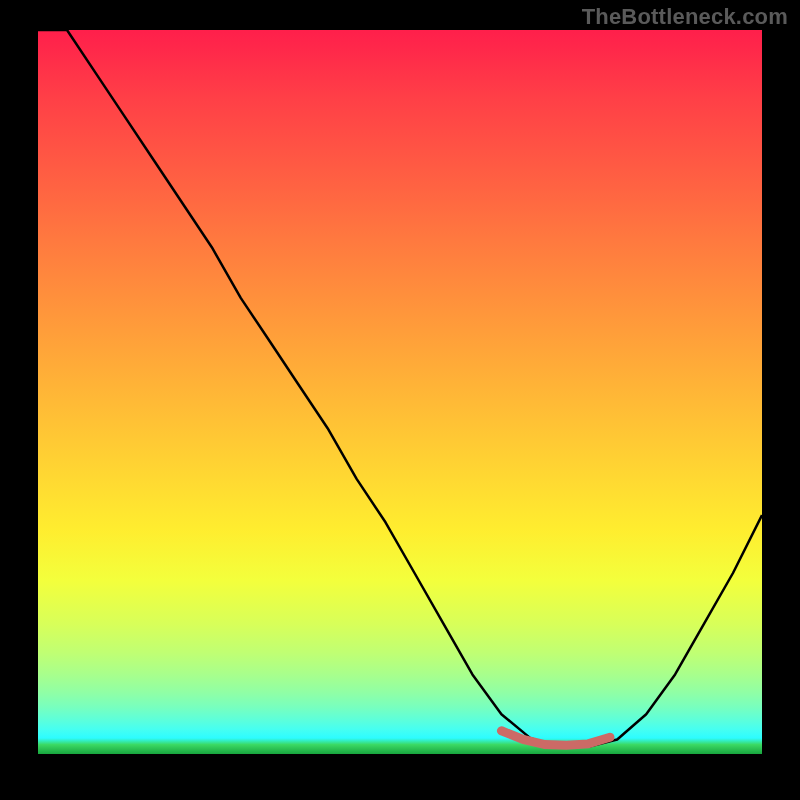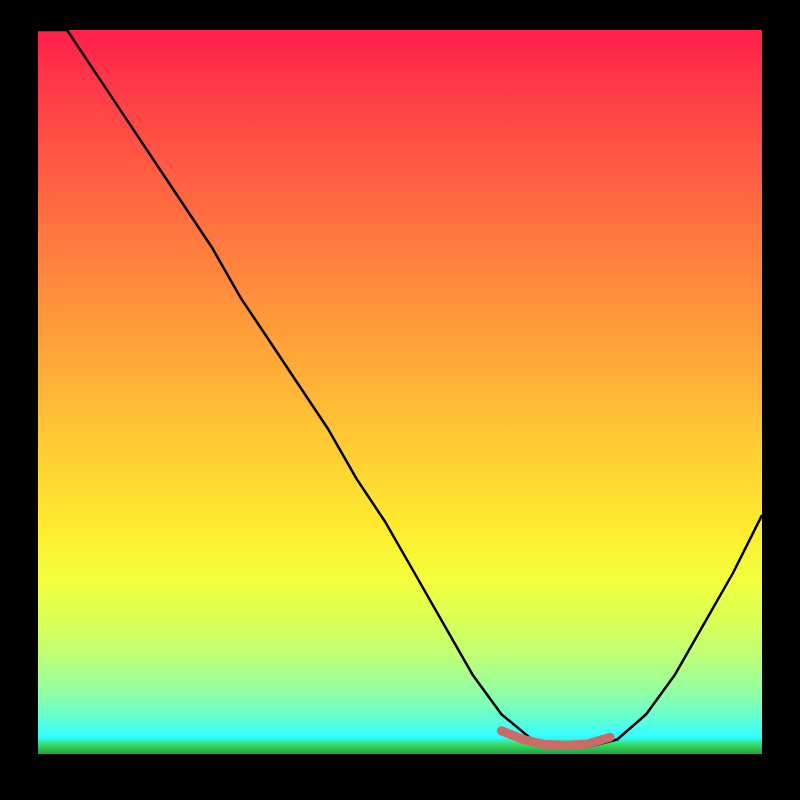--- a/index.html
+++ b/index.html
@@ -61,19 +61,20 @@
     top: 0;
     width: 724px;
     height: 724px;
     overflow: visible;
   }
 </style>
 </head>
 <body>
 
 <div class="frame">
+  <div class="watermark">TheBottleneck.com</div>
   <div class="plot-area">
     <svg class="curves" viewBox="0 0 724 724" preserveAspectRatio="none">
       <path id="main-curve" fill="none" stroke="#000000" stroke-width="2.5" stroke-linejoin="round" d="M0.0 0.0 L29.0 0.0 L57.9 43.4 L86.9 86.9 L115.8 130.3 L144.8 173.8 L173.8 217.2 L202.7 267.9 L231.7 311.3 L260.6 354.8 L289.6 398.2 L318.6 448.9 L347.5 492.3 L376.5 543.0 L405.4 593.7 L434.4 644.4 L463.4 684.2 L492.3 708.1 L521.3 716.8 L550.2 716.8 L579.2 709.5 L608.2 684.2 L637.1 644.4 L666.1 593.7 L695.0 543.0 L724.0 485.1"></path>
       <path id="highlight-curve" fill="none" stroke="#cc6a66" stroke-width="9" stroke-linecap="round" d="M463.4 700.8 L485.1 709.5 L506.8 714.6 L528.5 715.3 L550.2 713.9 L572.0 707.3"></path>
     </svg>
   </div>
 </div>
 
 </body></html>

